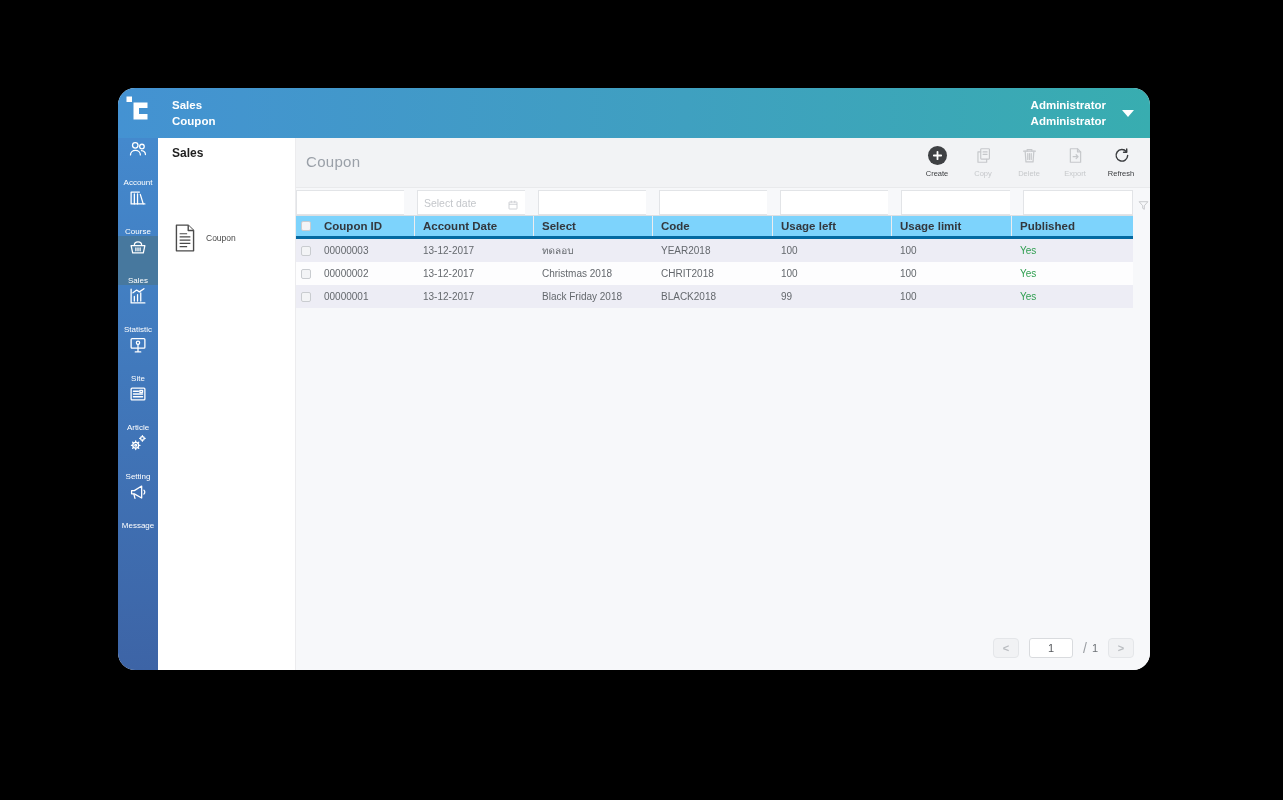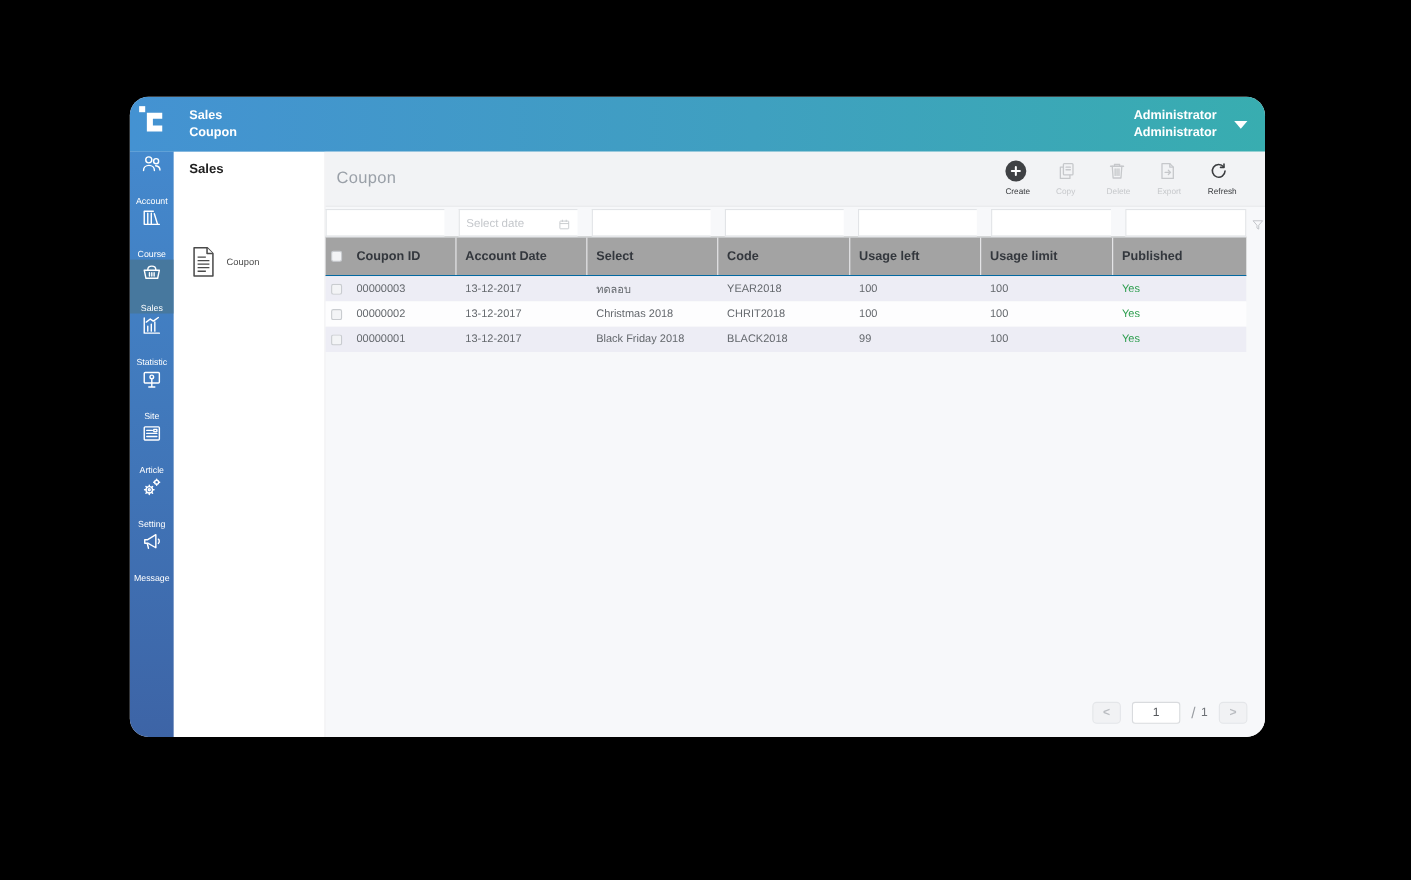--- a/index.html
+++ b/index.html
@@ -26,21 +26,21 @@
   .sub-title { position:absolute; left:14px; top:8px; font-size:12px; font-weight:bold; color:#1f1f1f; }
   .sub-item { position:absolute; left:14px; width:120px; height:40px; display:flex; align-items:center; cursor:pointer; }
   .sub-item svg { width:26px; height:30px; stroke:#4a4a4a; fill:#fff; stroke-width:1.3; stroke-linejoin:round; }
   .sub-label { font-size:8.5px; color:#4a4a4a; margin-left:8px; }
 
   
   .main { position:absolute; left:178px; top:50px; right:0; bottom:0; background:#f7f8fa; }
   .page-header { position:absolute; left:0; top:0; width:100%; height:50px; background:#f2f3f5; border-bottom:1px solid #e9eaec; }
   .page-title { position:absolute; left:10px; top:15px; font-size:15px; color:#9aa0a8; letter-spacing:.3px; }
   .toolbar { position:absolute; right:6px; top:5px; display:flex; }
-  .tool { width:46px; display:flex; flex-direction:column; align-items:flex-start; cursor:pointer; }
+  .tool { width:46px; display:flex; flex-direction:column; align-items:center; cursor:pointer; }
   .tool-ico { height:24px; display:flex; align-items:center; justify-content:center; }
   .tool-ico svg { width:19px; height:19px; fill:none; stroke-width:1.5; stroke-linecap:round; stroke-linejoin:round; }
   .tool.enabled .tool-ico svg { stroke:#3a3c3f; }
   .tool.disabled .tool-ico svg { stroke:#c6c8cb; }
   .tool-label { font-size:7.5px; margin-top:2px; }
   .tool.enabled .tool-label { color:#3a3c3f; }
   .tool.disabled .tool-label { color:#c6c8cb; }
   .create-circle { width:19px; height:19px; border-radius:50%; background:#3f4144; display:flex; align-items:center; justify-content:center; }
   .create-circle svg { width:11px; height:11px; stroke:#fff !important; stroke-width:2; }
 
@@ -49,21 +49,21 @@
   .filter-row { display:flex; height:25px;gap:13px; }
   .f-box { background:#fff; border:1px solid #e2e4e7; border-right:none; position:relative; }
   .f-box:last-child { border-right:1px solid #e2e4e7; }
   .f-box input { width:100%; height:100%; border:none; outline:none; font-size:10.5px; padding:0 6px; color:#6b7075; background:transparent; font-family:inherit; }
   .f-box input::placeholder { color:#c4c7cb; }
   .cal-ico { position:absolute; right:6px; top:6px; width:12px; height:12px; }
   .cal-ico svg { width:12px; height:12px; stroke:#c4c7cb; fill:none; stroke-width:1.6; }
   .funnel { position:absolute; left:841px; top:60px; width:13px; height:13px; cursor:pointer; }
   .funnel svg { width:13px; height:13px; stroke:#b9bcc0; fill:none; stroke-width:1.4; stroke-linejoin:round; }
 
-  .t-head { display:flex; height:36px; background:#a3a3a3; border-top:1px solid #dddfe2; border-bottom:1px solid #0369a1; align-items:center; }
+  .t-head { display:flex; height:24px; background:#7dd3fc; border-top:1px solid #dddfe2; border-bottom:3px solid #0369a1; align-items:center; }
   .h-cell { font-size:11.5px; font-weight:bold; color:#33373d; padding-left:8px; border-right:1px solid #ececee; height:100%; display:flex; align-items:center; }
   .h-cell:last-child { border-right:none; }
   .t-row { display:flex; height:23px; align-items:center; font-size:10px; color:#64686d; }
   .t-row.stripe { background:#ededf5; }
   .t-row.plain { background:#fdfdfe; }
   .cell { padding-left:8px; overflow:hidden; white-space:nowrap; }
   .c0 { width:20px; padding-left:0; display:flex; justify-content:center; }
   .c1 { width:99px; } .c2 { width:119px; } .c3 { width:119px; } .c4 { width:120px; }
   .c5 { width:119px; } .c6 { width:120px; } .c7 { width:121px; }
   .chk { width:10px; height:10px; border:1px solid #c9ccd0; border-radius:2px; background:#f3f4f6; cursor:pointer; }

